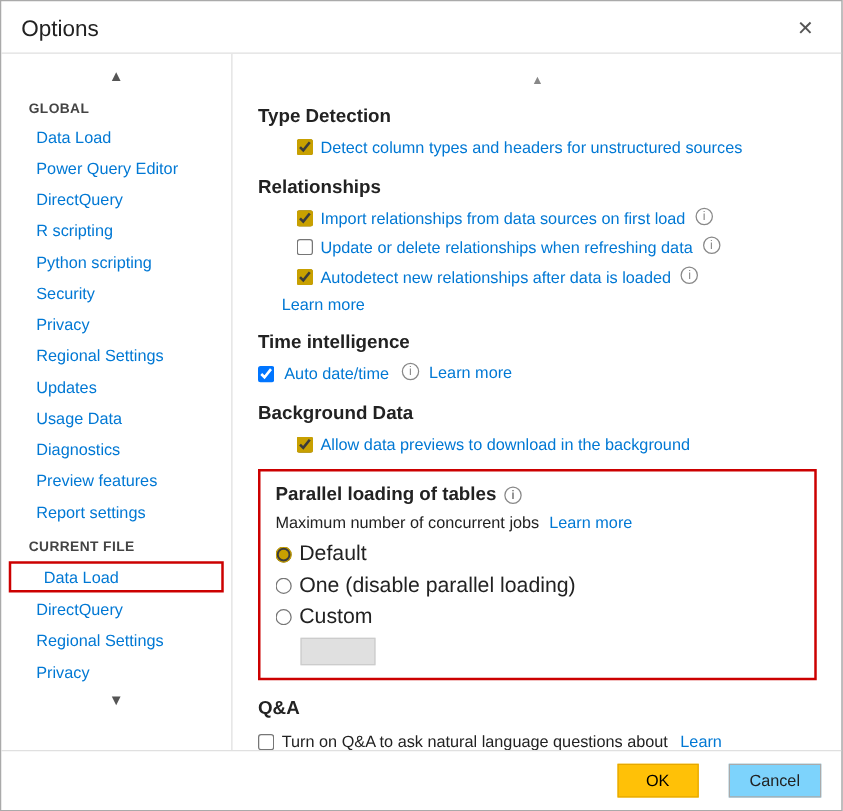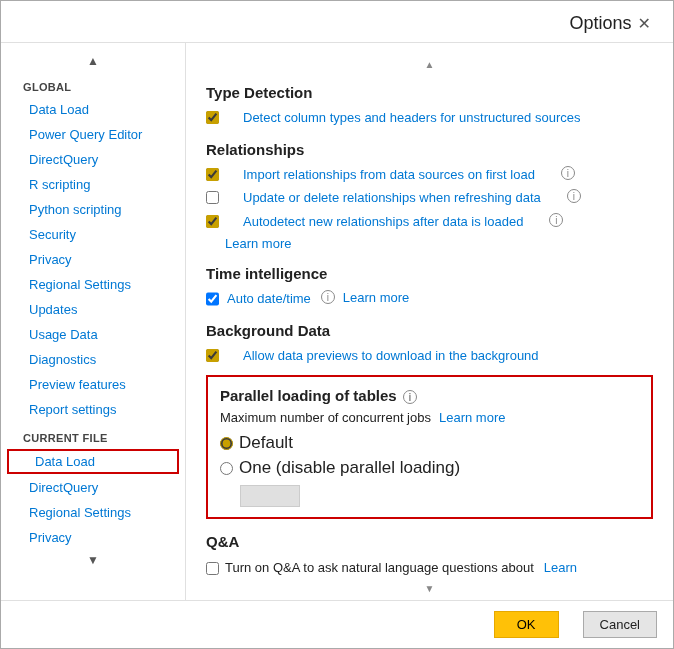--- a/index.html
+++ b/index.html
@@ -18,21 +18,21 @@
       height: 649px;
       border: 1px solid #aaa;
       box-shadow: 0 4px 20px rgba(0,0,0,0.4);
       display: flex;
       flex-direction: column;
       position: relative;
     }
     .dialog-header {
       display: flex;
       align-items: center;
-      justify-content: flex-end;
+      justify-content: space-between;
       padding: 12px 16px 8px 16px;
       border-bottom: 1px solid #e0e0e0;
     }
     .dialog-title {
       font-size: 18px;
       font-weight: 400;
       color: #222;
     }
     .close-btn {
       cursor: pointer;
@@ -91,21 +91,22 @@
       font-weight: 600;
       color: #222;
       margin-bottom: 8px;
       margin-top: 14px;
     }
     .section-title:first-child { margin-top: 0; }
     .checkbox-row {
       display: flex;
       align-items: flex-start;
       margin-bottom: 5px;
-      gap: 24px;
+      gap: 6px;
+      margin-left: 31px;
     }
     .checkbox-row input[type="checkbox"] {
       margin-top: 2px;
       accent-color: #c8a000;
       width: 13px;
       height: 13px;
       flex-shrink: 0;
     }
     .checkbox-label {
       color: #0078d4;
@@ -209,21 +210,21 @@
     .btn-ok {
       background: #ffc107;
       border: 1px solid #e6a800;
       color: #000;
       padding: 5px 22px;
       font-size: 13px;
       cursor: pointer;
       font-weight: 500;
     }
     .btn-cancel {
-      background: #e5e5e5;
+      background: #7dd3fc;
       border: 1px solid #aaa;
       color: #222;
       padding: 5px 16px;
       font-size: 13px;
       cursor: pointer;
     }
     
     .scroll-arrow-up, .scroll-arrow-down {
       display: flex;
       justify-content: center;
@@ -326,20 +327,24 @@
           <a class="link">Learn more</a>
         </div>
         <div class="radio-row">
           <input type="radio" name="parallel" id="r_default" checked="" style="">
           <label class="radio-label" for="r_default">Default</label>
         </div>
         <div class="radio-row">
           <input type="radio" name="parallel" id="r_one" style="">
           <label class="radio-label" for="r_one">One (disable parallel loading)</label>
         </div>
+        <div class="radio-row">
+          <input type="radio" name="parallel" id="r_custom" style="">
+          <label class="radio-label" for="r_custom">Custom</label>
+        </div>
         <input type="text" class="custom-input" disabled="" style="">
       </div>
 
       <div class="section-title">Q&amp;A</div>
       <div class="qna-row">
         <input type="checkbox" id="cb_qna" style="margin-top: 2px; flex-shrink: 0;">
         <span style="color:#222;font-size:13px;text-align:center;">Turn on Q&amp;A to ask natural language questions about</span>
         <a class="link" style="margin-left:4px;white-space:nowrap;">Learn</a>
       </div>
 

